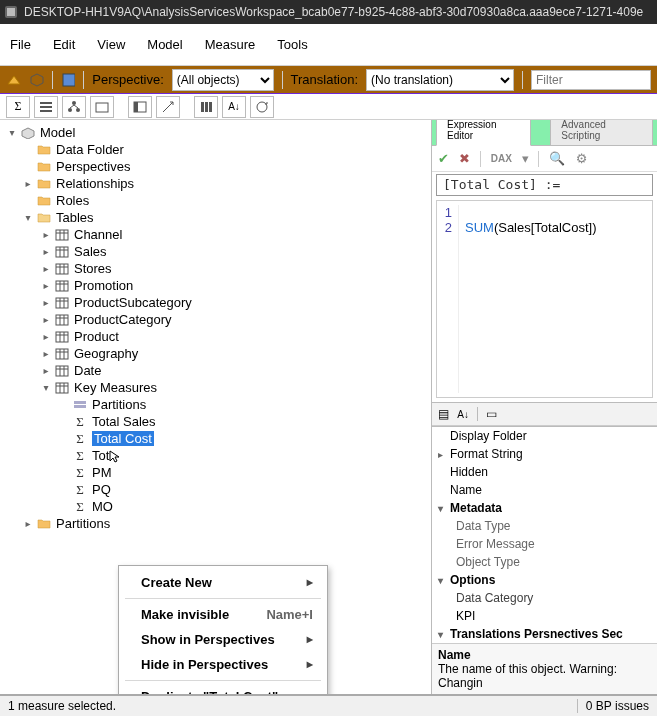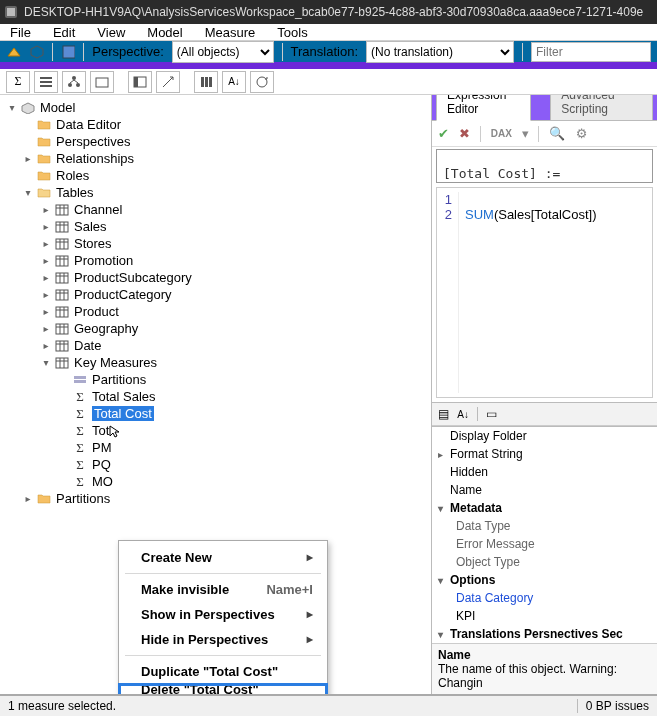--- a/index.html
+++ b/index.html
@@ -1,22 +1,22 @@
 <!DOCTYPE html>
 <html><head>
 <meta charset="utf-8">
 <style>
 * { margin: 0; padding: 0; box-sizing: border-box; font-family: "Segoe UI", Tahoma, sans-serif; }
 body { width: 657px; height: 716px; background: #f0f0f0; font-size: 12px; color: #000; overflow: hidden; display: flex; flex-direction: column; }
 
 .titlebar { height: 24px; background: #2b2b2b; color: #ddd; display: flex; align-items: center; padding: 0 4px; gap: 6px; white-space: nowrap; overflow: hidden; }
 .titlebar svg { flex-shrink: 0; }
-.menubar { height: 17px; background: #fff; border-bottom: 1px solid #d0d0d0; display: flex; align-items: center; padding: 0 10px; gap: 22px; font-size: 13px; }
+.menubar { height: 42px; background: #fff; border-bottom: 1px solid #d0d0d0; display: flex; align-items: center; padding: 0 10px; gap: 22px; font-size: 13px; }
 .menubar span { cursor: default; }
-.toolbar1 { height: 28px; background: #0369a1; border-bottom: 7px solid #6d28d9; display: flex; align-items: center; padding: 0 6px; gap: 8px; font-size: 13px; justify-content: flex-end; }
+.toolbar1 { height: 28px; background: #a16207; border-bottom: 1px solid #6d28d9; display: flex; align-items: center; padding: 0 6px; gap: 8px; font-size: 13px; justify-content: flex-end; }
 .toolbar1 .sep { width: 1px; height: 18px; background: #ccc; }
 .toolbar1 select { border: 1px solid #bbb; height: 22px; font-size: 12px; background: #fff; }
 .toolbar1 .filterbox { width: 120px; height: 20px; border: 1px solid #bbb; padding: 0 4px; font-size: 12px; color: #777; }
 .toolbar2 { height: 26px; background: #fff; border-bottom: 1px solid #d0d0d0; display: flex; align-items: center; padding: 0 6px; gap: 4px; }
 .toolbar2 .btn { width: 24px; height: 22px; border: 1px solid #bbb; background: #fff; display: flex; align-items: center; justify-content: center; }
 
 .main { flex: 1; display: flex; overflow: hidden; }
 .left { width: 432px; background: #fff; border-right: 1px solid #bbb; position: relative; overflow: hidden; }
 .right { flex: 1; display: flex; flex-direction: column; background: #fff; }
 
@@ -31,26 +31,26 @@
 .folder-open { fill: #f6d48a; stroke: #c99430; stroke-width: 0.5; }
 .table-ic { fill: none; stroke: #555; stroke-width: 1; }
 .sigma { font-family: "Segoe UI Symbol", serif; font-size: 13px; color: #333; }
 
 .ctxmenu { position: absolute; left: 118px; top: 445px; width: 210px; background: #fff; border: 1px solid #aaa; box-shadow: 2px 3px 6px rgba(0,0,0,.25); font-size: 13px; padding: 4px 0; font-weight: bold; }
 .ctxitem { display: flex; align-items: center; justify-content: space-between; padding: 5px 14px 5px 22px; }
 .ctxitem.arrow::after { content: "▶"; font-size: 8px; color: #444; }
 .ctxsep { height: 1px; background: #d8d8d8; margin: 3px 6px; }
 .ctx-highlight { position: absolute; left: 118px; top: 588px; width: 210px; height: 58px; border: 3px solid #2a7de1; pointer-events: none; }
 
-.tabs { height: 26px; background: #8b5cf6; border-bottom: 1px solid #bbb; display: flex; align-items: flex-end; padding: 0 4px; gap: 19px; font-size: 12px; }
+.tabs { height: 26px; background: #86efac; border-bottom: 1px solid #bbb; display: flex; align-items: flex-end; padding: 0 4px; gap: 19px; font-size: 10px; }
 .tab { padding: 4px 10px; border: 1px solid #bbb; background: #fff; border-bottom: 1px solid #fff; position: relative; top: 1px; }
 .tab.inactive { background: #eaeaea; border-bottom: 1px solid #bbb; color: #555; }
 
 .editor-tb { height: 26px; border-bottom: 1px solid #ddd; display: flex; align-items: center; padding: 0 6px; gap: 10px; color: #888; font-size: 13px; }
-.formula { height: 22px; border: 1px solid #999; margin: 2px 4px 0 4px; padding: 16px 6px; font-family: Consolas, monospace; font-size: 13px; color: #333; background: #fff; }
+.formula { height: 22px; border: 1px solid #999; margin: 2px 4px 0 4px; padding: 2px 6px; font-family: Consolas, monospace; font-size: 13px; color: #333; background: #fff; }
 .code { flex: 1; border: 1px solid #ccc; margin: 4px; padding: 4px; font-family: Consolas, monospace; font-size: 13px; display: flex; }
 .gutter { width: 18px; text-align: right; color: #44a; padding-right: 6px; border-right: 1px solid #eee; }
 .codelines { padding-left: 6px; }
 .codelines .kw { color: #1f6fd0; }
 
 .prop-toolbar { height: 24px; border-top: 1px solid #bbb; border-bottom: 1px solid #ccc; background: #f2f2f2; display: flex; align-items: center; padding: 0 6px; gap: 8px; }
 .props { flex: 0 0 auto; border-top: 1px solid #bbb; overflow: hidden; }
 .proprow { display: flex; align-items: center; height: 18px; font-size: 12px; padding-left: 6px; }
 .proprow.hdr { font-weight: bold; color: #000; }
 .proprow .pexp { width: 12px; color: #666; font-size: 10px; }
@@ -173,21 +173,21 @@
           </span>
           <span>Model</span>
         </div>
       <div class="row">
           <span class="ind" style="width:34px"></span>
           <span class="ic">
             <svg width="14" height="11">
               <path class="folder" d="M1 2 L5 2 L6 3 L13 3 L13 10 L1 10 Z"></path>
             </svg>
           </span>
-          <span>Data Editor</span>
+          <span>Data Folder</span>
         </div>
       <div class="row">
           <span class="ind" style="width:34px"></span>
           <span class="ic">
             <svg width="14" height="11">
               <path class="folder" d="M1 2 L5 2 L6 3 L13 3 L13 10 L1 10 Z"></path>
             </svg>
           </span>
           <span>Perspectives</span>
         </div>
@@ -495,21 +495,21 @@
       <div class="proprow sub">
           <span>Error Message</span>
         </div>
       <div class="proprow sub">
           <span>Object Type</span>
         </div>
       <div class="proprow hdr">
           <span class="pexp">▾</span>
           <span>Options</span>
         </div>
-      <div class="proprow sub" style="color:#1d4ed8">
+      <div class="proprow sub" style="color:#404040">
           <span>Data Category</span>
         </div>
       <div class="proprow sub" style="color:#000">
           <span>KPI</span>
         </div>
       <div class="proprow hdr">
           <span class="pexp">▾</span>
           <span>Translations  Persnectives  Sec</span>
         </div>
     </div>

